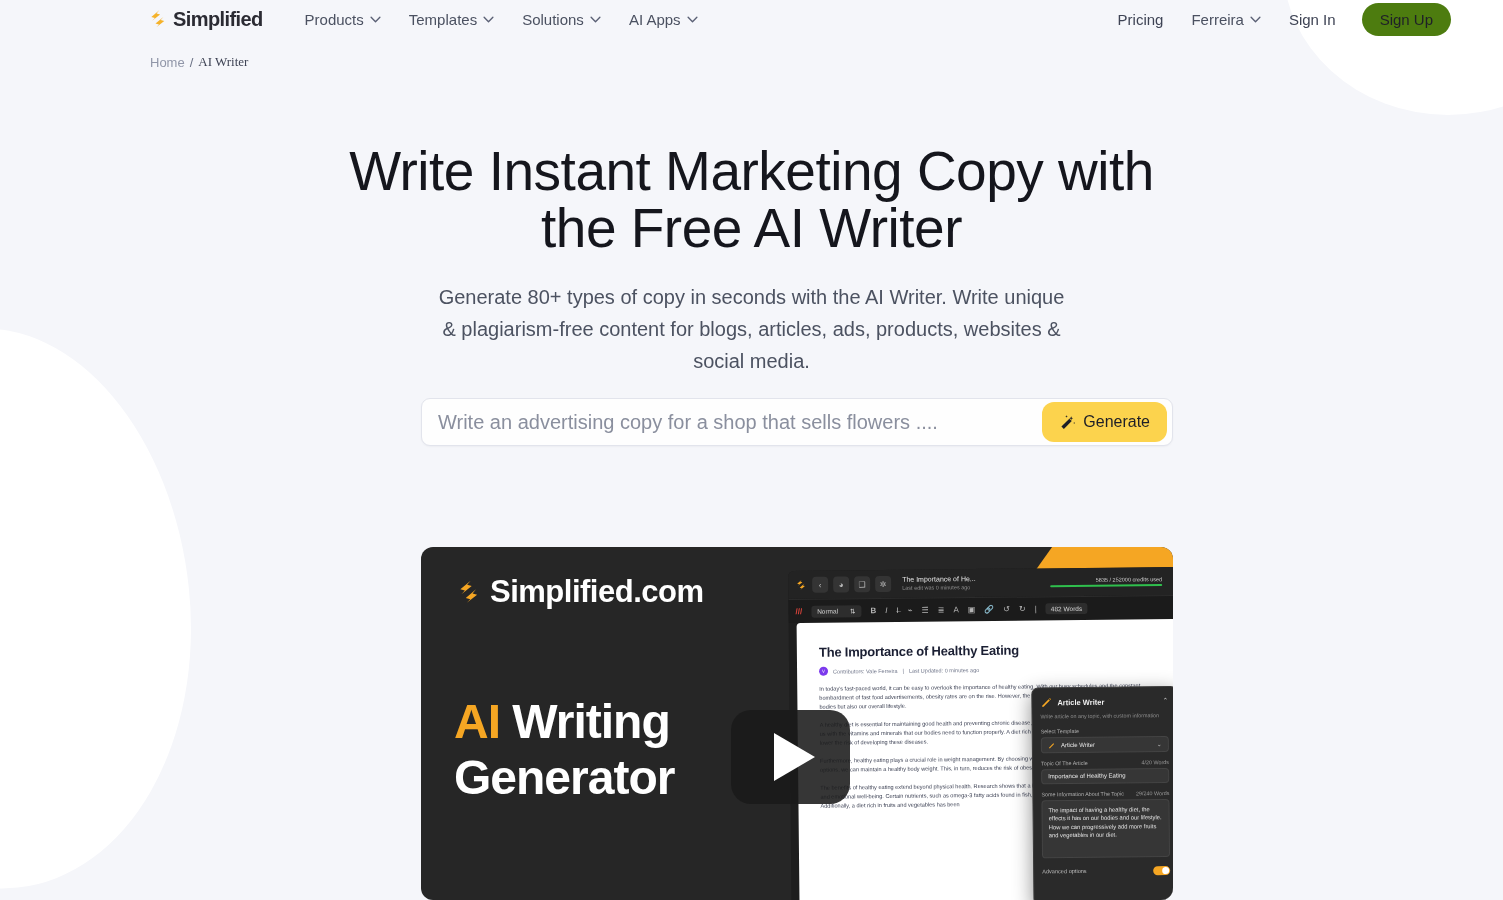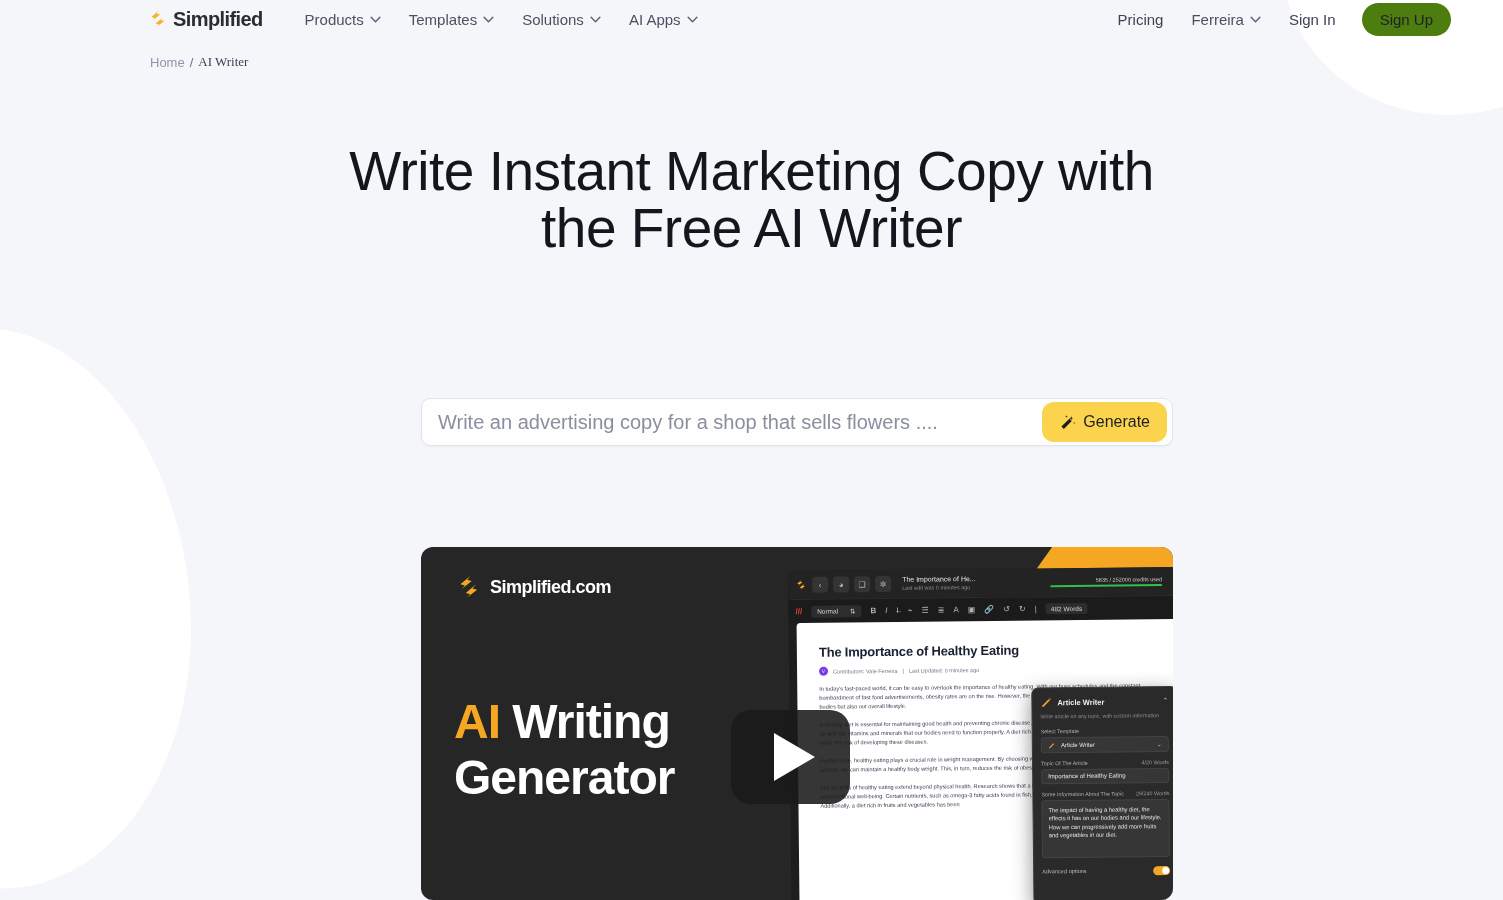--- a/index.html
+++ b/index.html
@@ -143,21 +143,21 @@
     width: 155px; height: 48px;
     background: #f5a623;
     clip-path: polygon(22% 0, 100% 0, 100% 100%, 0 100%);
   }
   #video-brand {
     position: absolute; left: 35px; top: 27px;
     display: flex; align-items: center; gap: 8px;
   }
   #video-logo-mark { width: 26px; height: 26px; display: block; }
   #video-brand-text {
-    color: #ffffff; font-size: 18px; font-weight: bold;
+    color: #ffffff; font-size: 31px; font-weight: bold;
     letter-spacing: -0.5px;
   }
   #video-headline {
     position: absolute; left: 33px; top: 147px;
     font-size: 48px; line-height: 56px;
     font-weight: bold; color: #ffffff;
     letter-spacing: -1px;
   }
   #video-headline .accent { color: #f5a623; }
 
@@ -362,20 +362,21 @@
   </div>
 
   <div id="breadcrumb">
     <span id="crumb-home">Home</span>
     <span id="crumb-sep">/</span>
     <span id="crumb-current">AI Writer</span>
   </div>
 
   <div id="hero">
     <h1 id="hero-title">Write Instant Marketing Copy with the Free AI Writer</h1>
+    <p id="hero-sub">Generate 80+ types of copy in seconds with the AI Writer. Write unique &amp; plagiarism-free content for blogs, articles, ads, products, websites &amp; social media.</p>
   </div>
 
   <div id="prompt-bar">
     <input id="prompt-input" type="text" placeholder="Write an advertising copy for a shop that sells flowers ...." style="">
     <button id="generate-button">
       <svg id="wand-icon" viewBox="0 0 24 24">
         <path d="M6.8 21.2 3.4 17.8 14.6 6.6 18 10z" fill="#1e1f27"></path>
         <path d="M17.2 3.2l.8 2 2 .8-2 .8-.8 2-.8-2-2-.8 2-.8z" fill="#1e1f27"></path>
         <path d="M10.6 1.6l.5 1.3 1.3.5-1.3.5-.5 1.3-.5-1.3-1.3-.5 1.3-.5z" fill="#1e1f27"></path>
         <path d="M21.4 11.2l.4 1 1 .4-1 .4-.4 1-.4-1-1-.4 1-.4z" fill="#1e1f27"></path>

